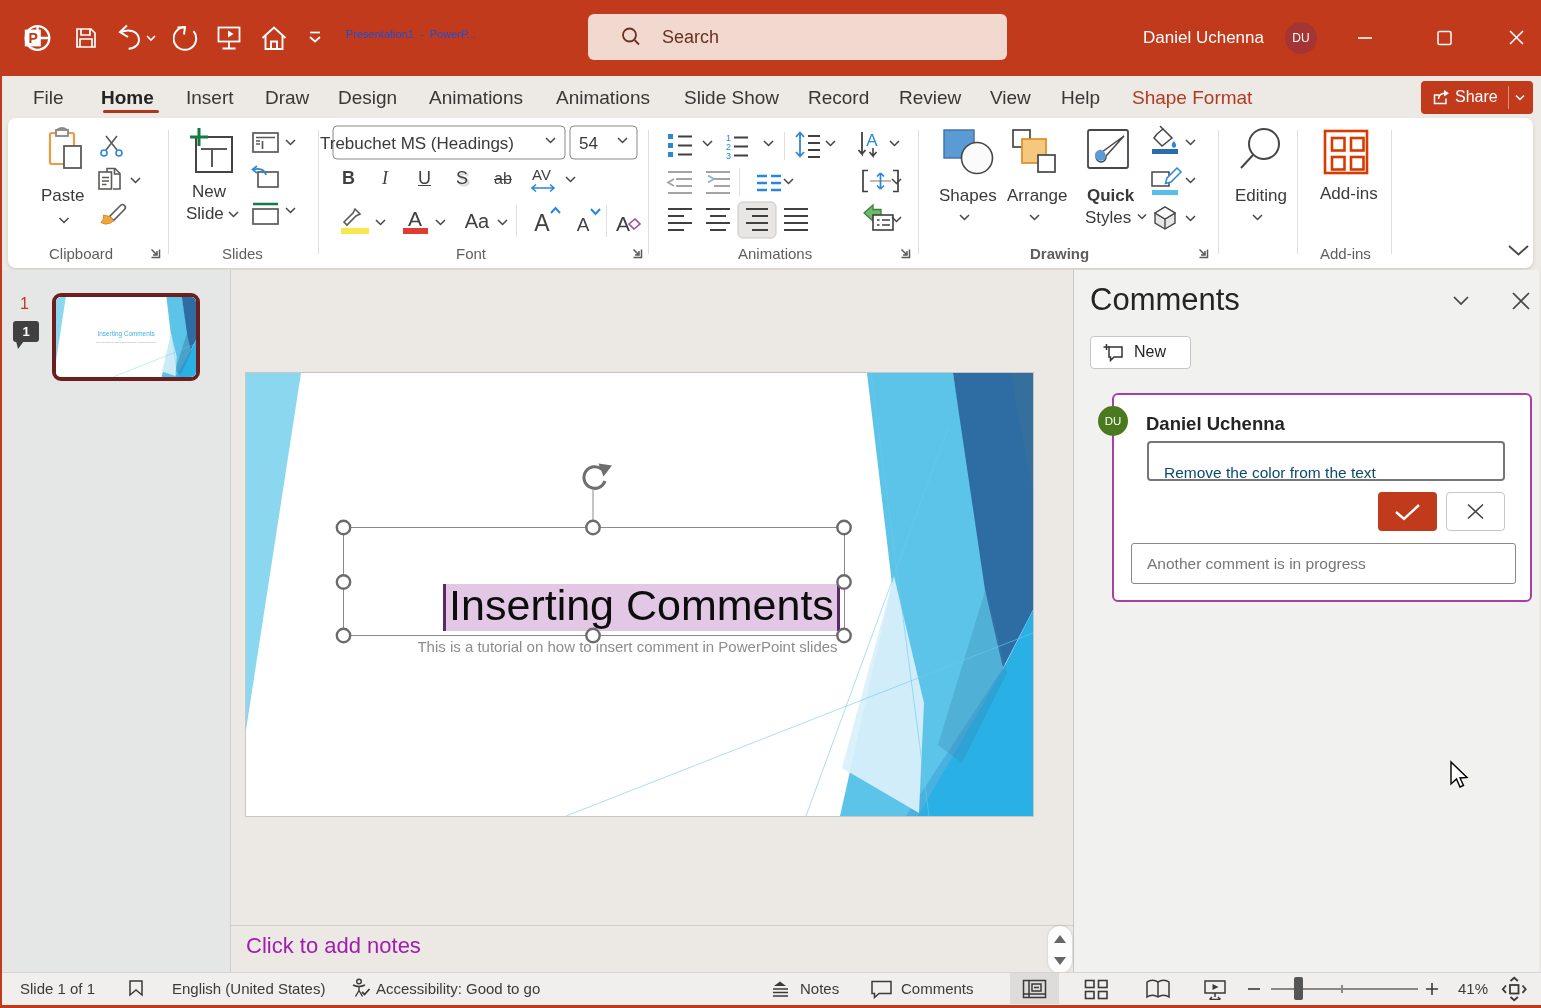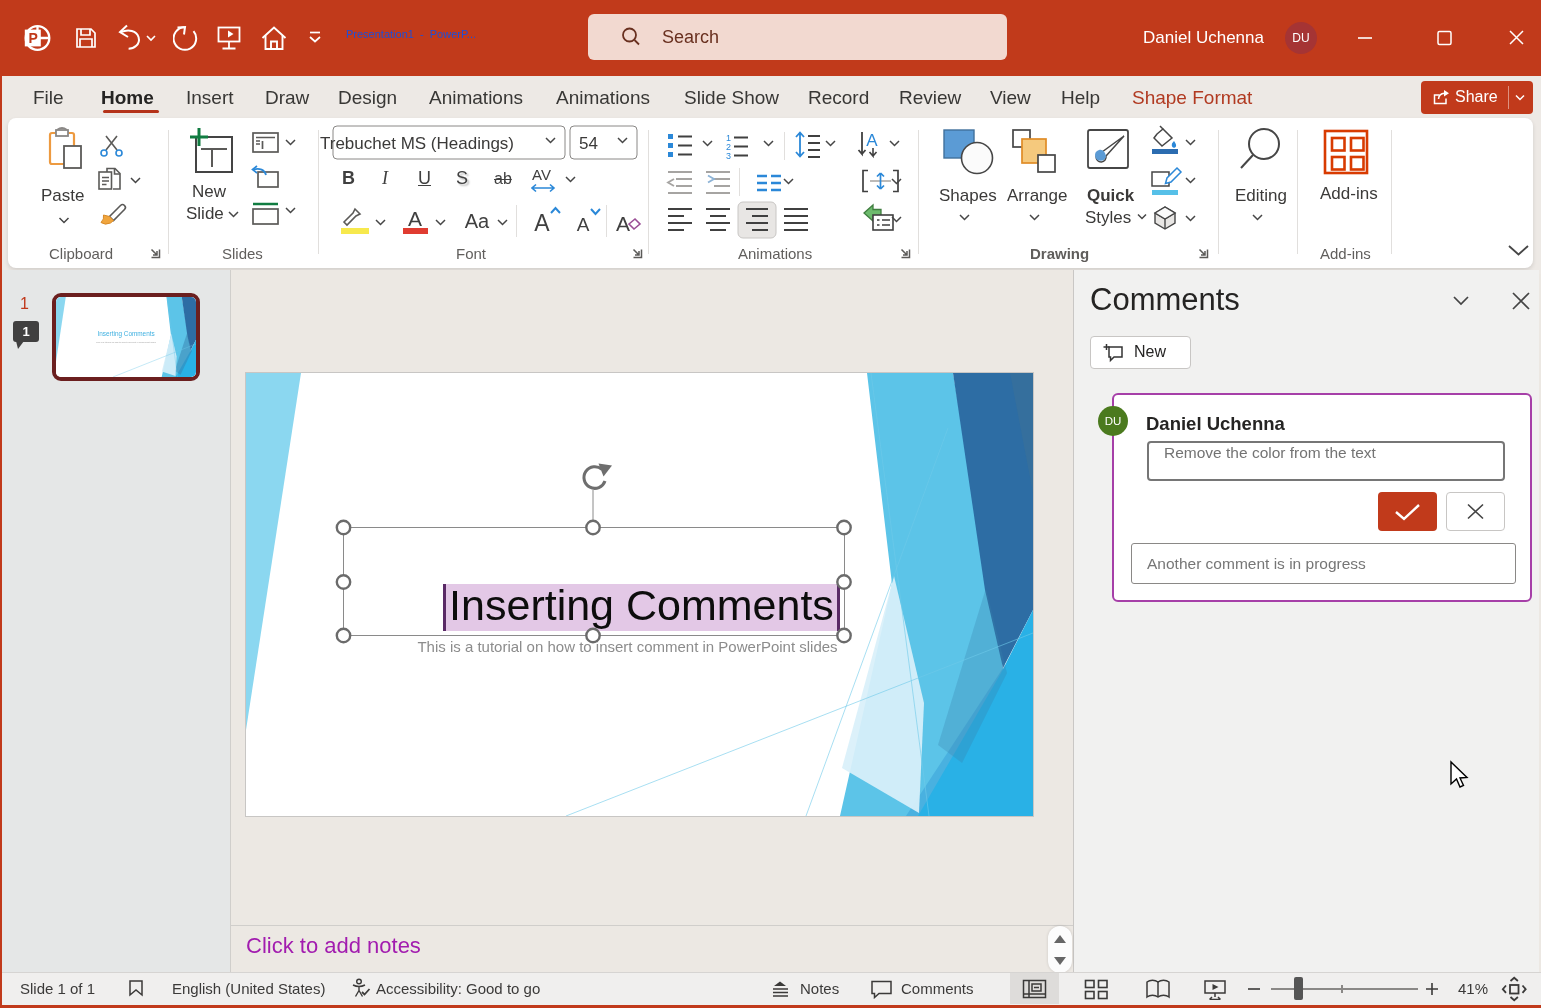--- a/index.html
+++ b/index.html
@@ -461,21 +461,21 @@
 <svg class="abs" style="left:1103px;top:343px;" width="22" height="20" viewBox="0 0 22 20" fill="none" stroke="#333" stroke-width="1.5">
   <path d="M6 4 h13 v10 h-8 l-3.5 3.5 v-3.5 h-1.5 z"></path>
   <path d="M3.5 1 v6 M0.5 4 h6"></path>
 </svg>
 <div class="abs" style="left:1134px;top:343px;font-size:16px;color:#252423;">New</div>
 
 <div class="abs" style="left:1112px;top:393px;width:420px;height:209px;background:#fff;border:2.5px solid #a63fa8;border-radius:6px;"></div>
 <div class="abs" style="left:1098px;top:406px;width:30px;height:30px;border-radius:50%;background:#4b7a1e;color:#fff;font-size:11.5px;text-align:center;line-height:30px;">DU</div>
 <div class="abs" style="left:1146px;top:413px;font-size:18.5px;font-weight:bold;color:#252423;">Daniel Uchenna</div>
 <div class="abs" style="left:1147px;top:441px;width:358px;height:40px;background:#fff;border:2px solid #767676;border-radius:4px;"></div>
-<div class="abs" style="left:1164px;top:444px;font-size:15.5px;color:#737373;">Remove the color from the text</div>
+<div class="abs" style="left:1164px;top:464px;font-size:15.5px;color:#0c4a6e;">Remove the color from the text</div>
 <div class="abs" style="left:1378px;top:492px;width:59px;height:39px;background:#c13a1b;border-radius:4px;"></div>
 <svg class="abs" style="left:1394px;top:503px;" width="27" height="18" viewBox="0 0 27 18" fill="none" stroke="#fff" stroke-width="2.4">
     <path d="M2 9 l8 7 L25 2"></path>
   </svg>
 <div class="abs" style="left:1446px;top:492px;width:59px;height:39px;background:#fff;border:1px solid #c8c6c4;border-radius:4px;"></div>
 <svg class="abs" style="left:1466px;top:503px;" width="19" height="17" viewBox="0 0 19 17" fill="none" stroke="#444" stroke-width="1.6">
     <path d="M2 1.5 L17 15.5 M17 1.5 L2 15.5"></path>
   </svg>
 <div class="abs" style="left:1131px;top:543px;width:385px;height:41px;background:#fff;border:1px solid #8a8886;border-radius:3px;"></div>
 <div class="abs" style="left:1147px;top:555px;font-size:15.5px;color:#767676;">Another comment is in progress</div>

